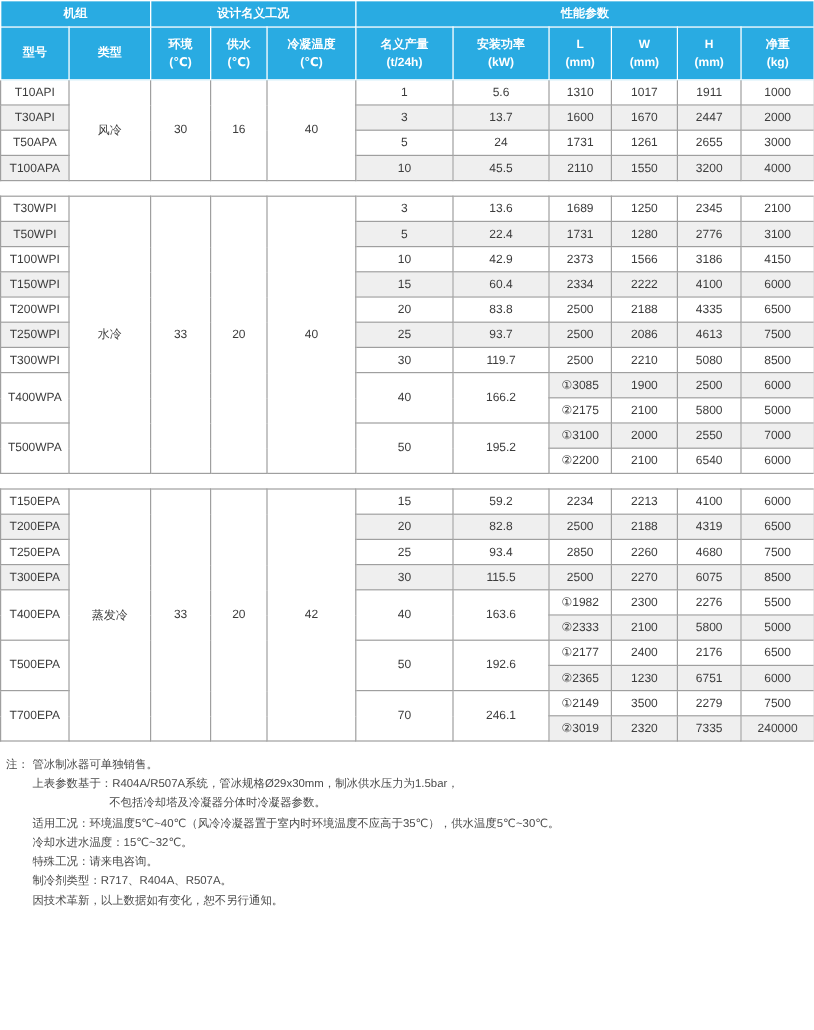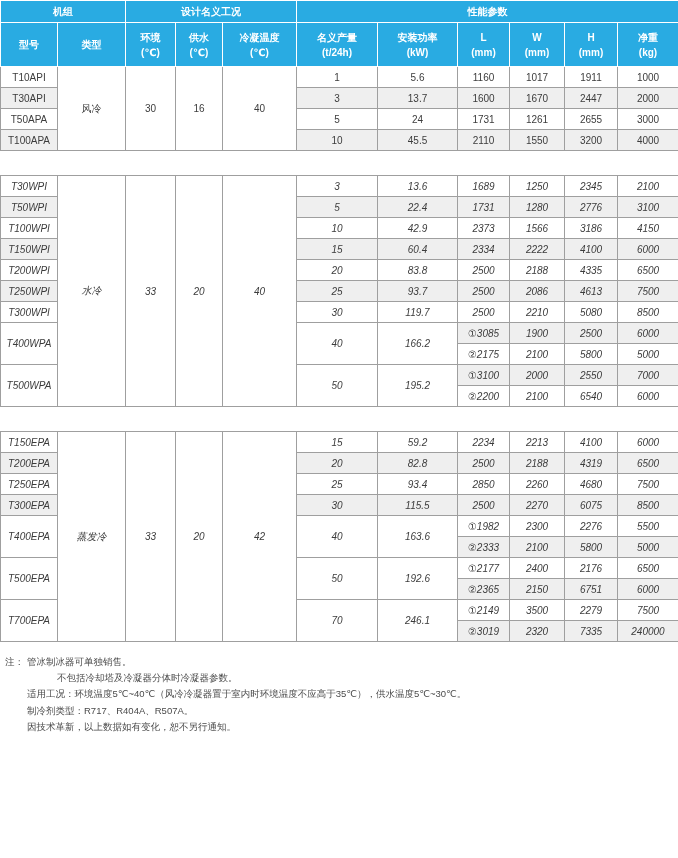--- a/index.html
+++ b/index.html
@@ -5,21 +5,21 @@
   * { margin:0; padding:0; box-sizing:border-box; }
   html,body { background:#fff; }
   body {
     width:678px; height:858px; overflow:hidden;
     font-family:"Liberation Sans","DejaVu Sans",sans-serif;
     color:#3c3c3c;
   }
   .page { width:678px; height:608px; background:#fff; }
 
   table.spec { border-collapse:collapse; table-layout:fixed; width:678px; }
-  table.spec + table.spec { margin-top:24px;font-style:italic; }
+  table.spec + table.spec { margin-top:12px; }
 
   table.spec th {
     background:var(--accent,#29abe2); color:#fff;
     border:1px solid #ffffff;
     font-weight:bold; font-size:10px; text-align:center; vertical-align:middle;
     line-height:1.5;
   }
   table.spec thead tr.group-row th { height:22px; }
   table.spec thead tr.col-row th { height:44px; }
   .th-sub { display:block; font-weight:bold; }
@@ -27,21 +27,21 @@
   table.spec td {
     border:1px solid #9f9f9f;
     font-size:10px; text-align:center; vertical-align:middle;
     height:21px; background:#ffffff; color:#3c3c3c;
     overflow:hidden; white-space:nowrap;
   }
   table.spec td.stripe { background:var(--stripe,#efefef); }
 
   .notes { margin-top:12px; font-size:9.5px; color:#4a4a4a; line-height:16.2px; position:relative; }
   .note-line { position:relative; padding-left:27px; }
-  .note-line.indent-1 { padding-left:57px; }
+  .note-line.indent-1 { padding-left:91px; }
   .note-prefix { position:absolute; left:5px; top:0; }
 </style>
 </head>
 <body>
 
 <div class="page">
   <table class="spec">
       <colgroup>
         <col style="width: 57px;">
         <col style="width: 68px;">
@@ -77,21 +77,21 @@
       </thead>
       <tbody>
         <tr>
           <td>T10API</td>
           <td rowspan="4">风冷</td>
           <td rowspan="4">30</td>
           <td rowspan="4">16</td>
           <td rowspan="4">40</td>
           <td>1</td>
           <td>5.6</td>
-          <td>1160</td>
+          <td>1310</td>
           <td>1017</td>
           <td>1911</td>
           <td>1000</td>
         </tr>
         <tr>
           <td class="stripe">T30API</td>
           <td class="stripe">3</td>
           <td class="stripe">13.7</td>
           <td class="stripe">1600</td>
           <td class="stripe">1670</td>
@@ -306,21 +306,21 @@
           <td rowspan="2">T500EPA</td>
           <td rowspan="2">50</td>
           <td rowspan="2">192.6</td>
           <td>①2177</td>
           <td>2400</td>
           <td>2176</td>
           <td>6500</td>
         </tr>
         <tr>
           <td class="stripe">②2365</td>
-          <td class="stripe">2150</td>
+          <td class="stripe">1230</td>
           <td class="stripe">6751</td>
           <td class="stripe">6000</td>
         </tr>
         <tr>
           <td rowspan="2">T700EPA</td>
           <td rowspan="2">70</td>
           <td rowspan="2">246.1</td>
           <td>①2149</td>
           <td>3500</td>
           <td>2279</td>
@@ -329,18 +329,21 @@
         <tr>
           <td class="stripe">②3019</td>
           <td class="stripe">2320</td>
           <td class="stripe">7335</td>
           <td class="stripe">240000</td>
         </tr>
       </tbody>
     </table>
   <div class="notes">
       <div class="note-line"><span class="note-prefix">注：</span><span>管冰制冰器可单独销售。</span></div>
+      <div class="note-line"><span>上表参数基于：R404A/R507A系统，管冰规格Ø29x30mm，制冰供水压力为1.5bar，</span></div>
       <div class="note-line indent-1"><span>不包括冷却塔及冷凝器分体时冷凝器参数。</span></div>
       <div class="note-line"><span>适用工况：环境温度5℃~40℃（风冷冷凝器置于室内时环境温度不应高于35℃），供水温度5℃~30℃。</span></div>
+      <div class="note-line"><span>冷却水进水温度：15℃~32℃。</span></div>
+      <div class="note-line"><span>特殊工况：请来电咨询。</span></div>
       <div class="note-line"><span>制冷剂类型：R717、R404A、R507A。</span></div>
       <div class="note-line"><span>因技术革新，以上数据如有变化，恕不另行通知。</span></div>
     </div>
 </div>
 
 </body></html>

